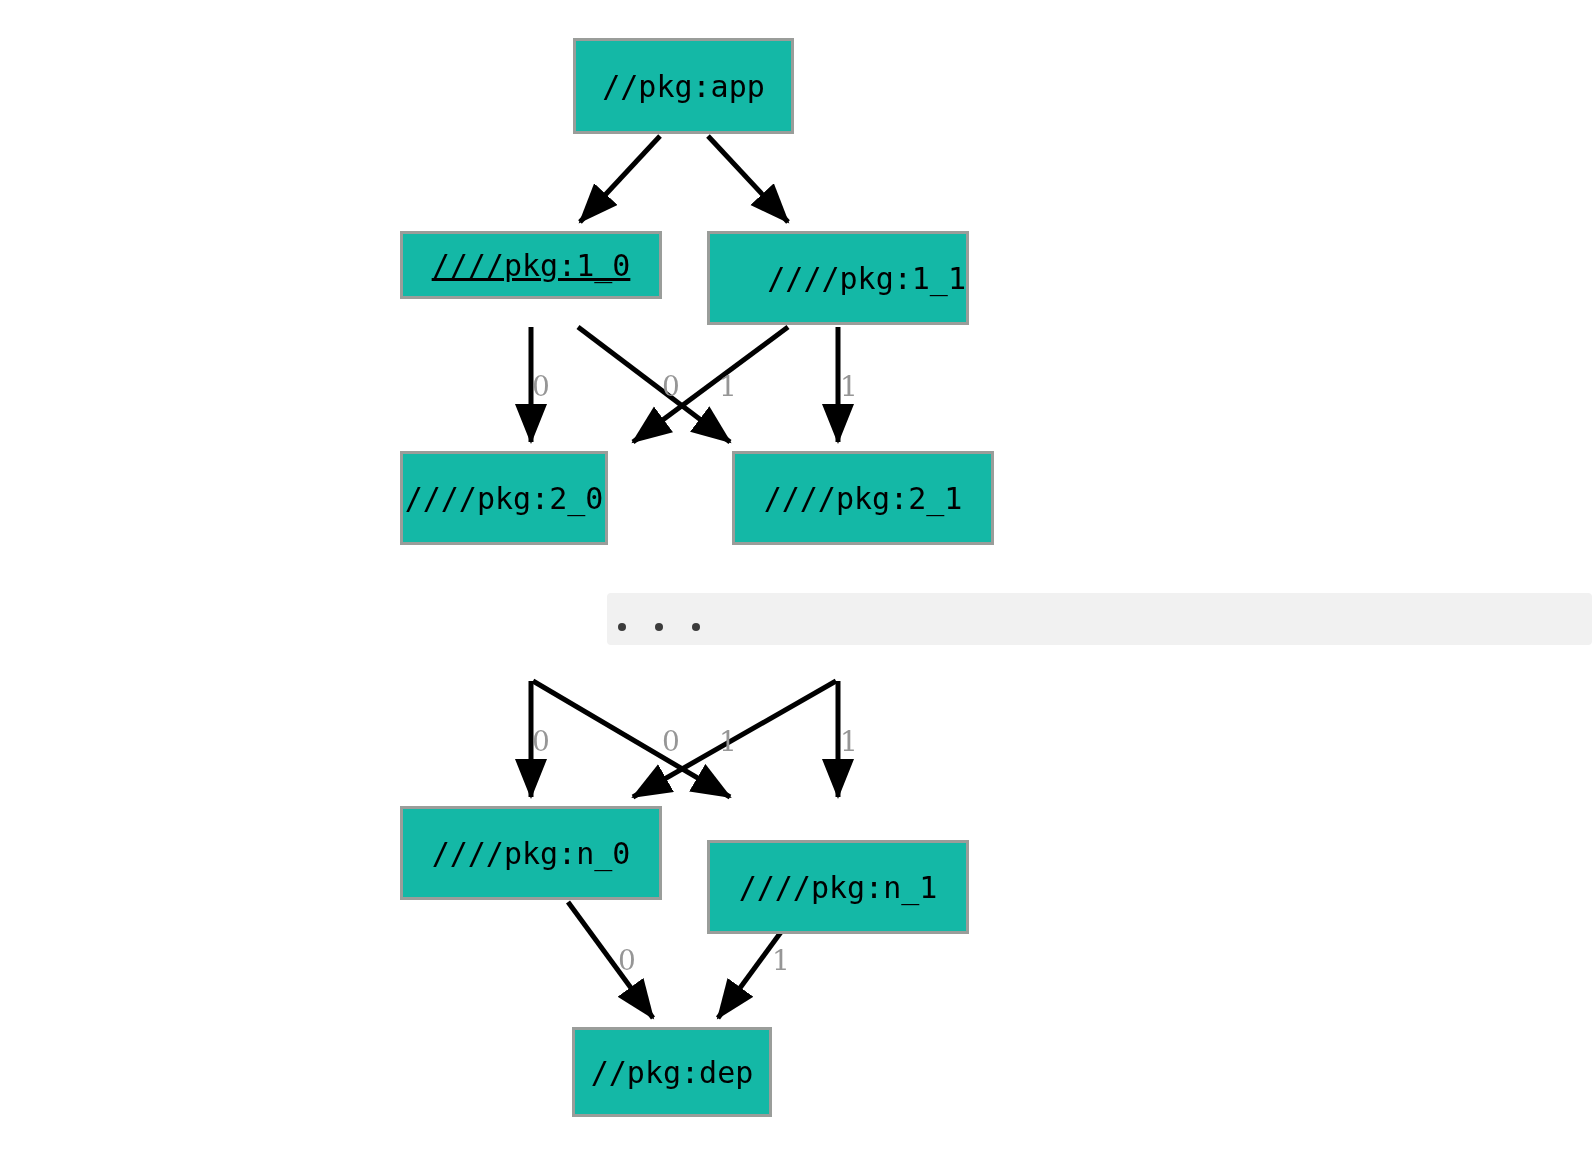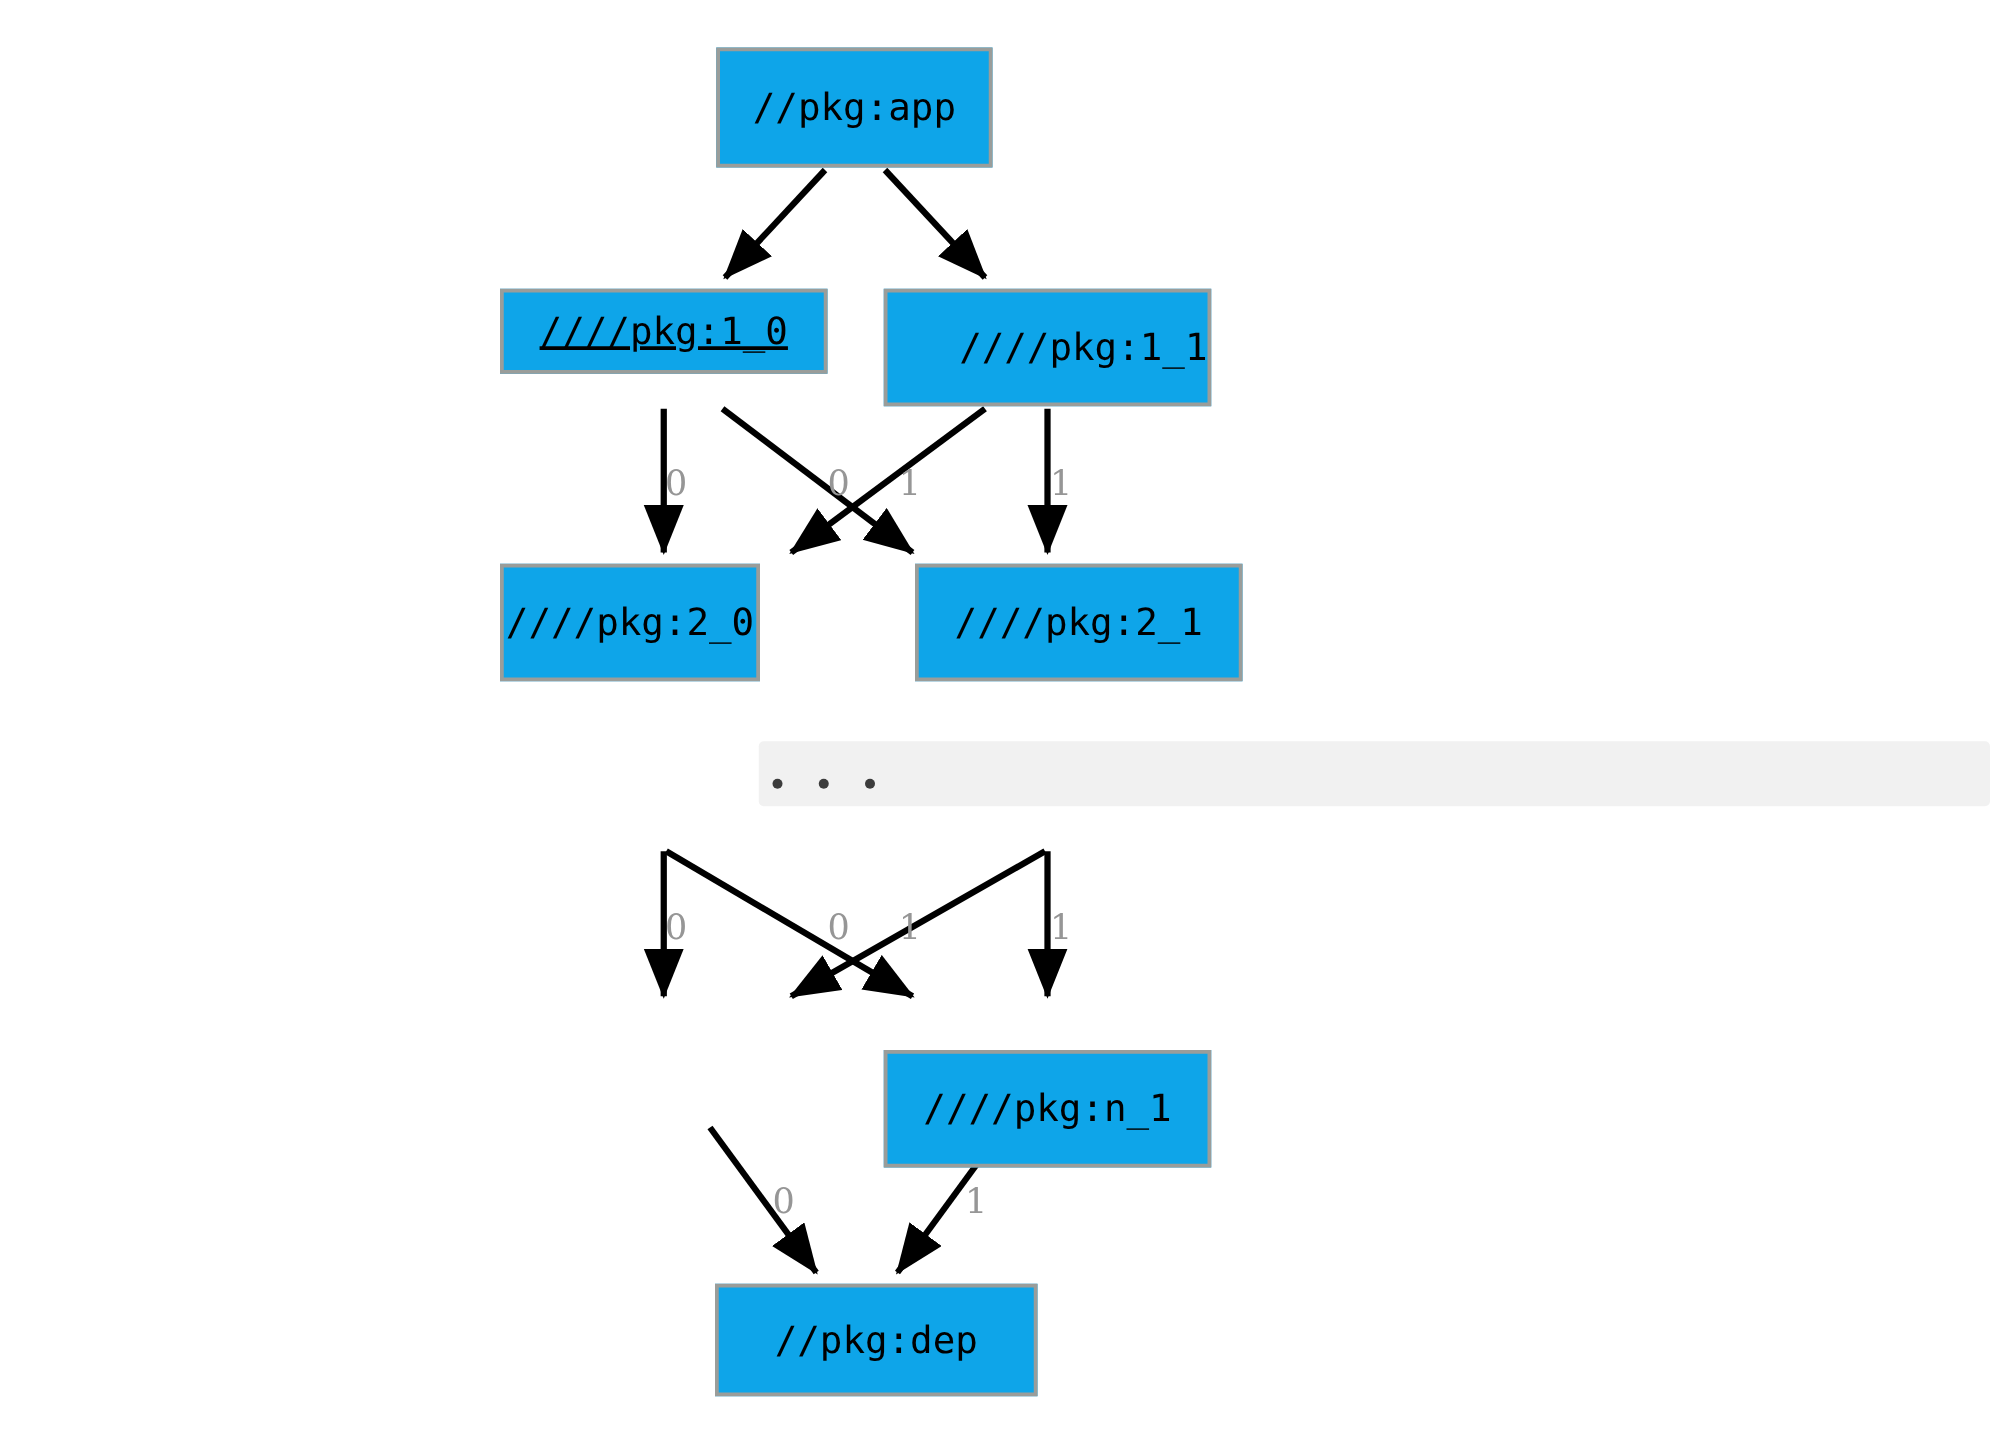--- a/index.html
+++ b/index.html
@@ -17,21 +17,21 @@
   #graph-root {
     position: absolute;
     left: 0;
     top: 0;
     width: 1592px;
     height: 1162px;
   }
   .node-box {
     position: absolute;
     box-sizing: border-box;
-    background: #0ea5e9;
+    background: #14b8a6;
     border: 3px solid #9a9d9a;
     display: flex;
     align-items: center;
     justify-content: center;
   }
   .node-label {
     font-family: "DejaVu Sans Mono", "Liberation Mono", monospace;
     font-size: 30px;
     color: #000000;
     letter-spacing: 0px;
@@ -125,26 +125,29 @@
   </div>
 
   <div class="node-box" style="left:400px; top:451px; width:208px; height:94px;">
     <span class="node-label">////pkg:2_0</span>
   </div>
 
   <div class="node-box" style="left:732px; top:451px; width:262px; height:94px;">
     <span class="node-label">////pkg:2_1</span>
   </div>
 
+  <div class="node-box" style="left:400px; top:806px; width:262px; height:94px;">
+    <span class="node-label">////pkg:n_0</span>
+  </div>
 
   <div class="node-box" style="left:707px; top:806px; width:262px; height:94px;margin-top:34px;">
     <span class="node-label">////pkg:n_1</span>
   </div>
 
-  <div class="node-box" style="left:572px; top:1027px; width:258px; height:90px;">
+  <div class="node-box" style="left:572px; top:1027px; width:200px; height:90px;">
     <span class="node-label">//pkg:dep</span>
   </div>
 
   <span class="edge-label" style="left:532px; top:370px;">0</span>
   <span class="edge-label" style="left:662px; top:370px;">0</span>
   <span class="edge-label" style="left:719px; top:370px;">1</span>
   <span class="edge-label" style="left:840px; top:370px;">1</span>
 
   <span class="edge-label" style="left:532px; top:725px;">0</span>
   <span class="edge-label" style="left:662px; top:725px;">0</span>

